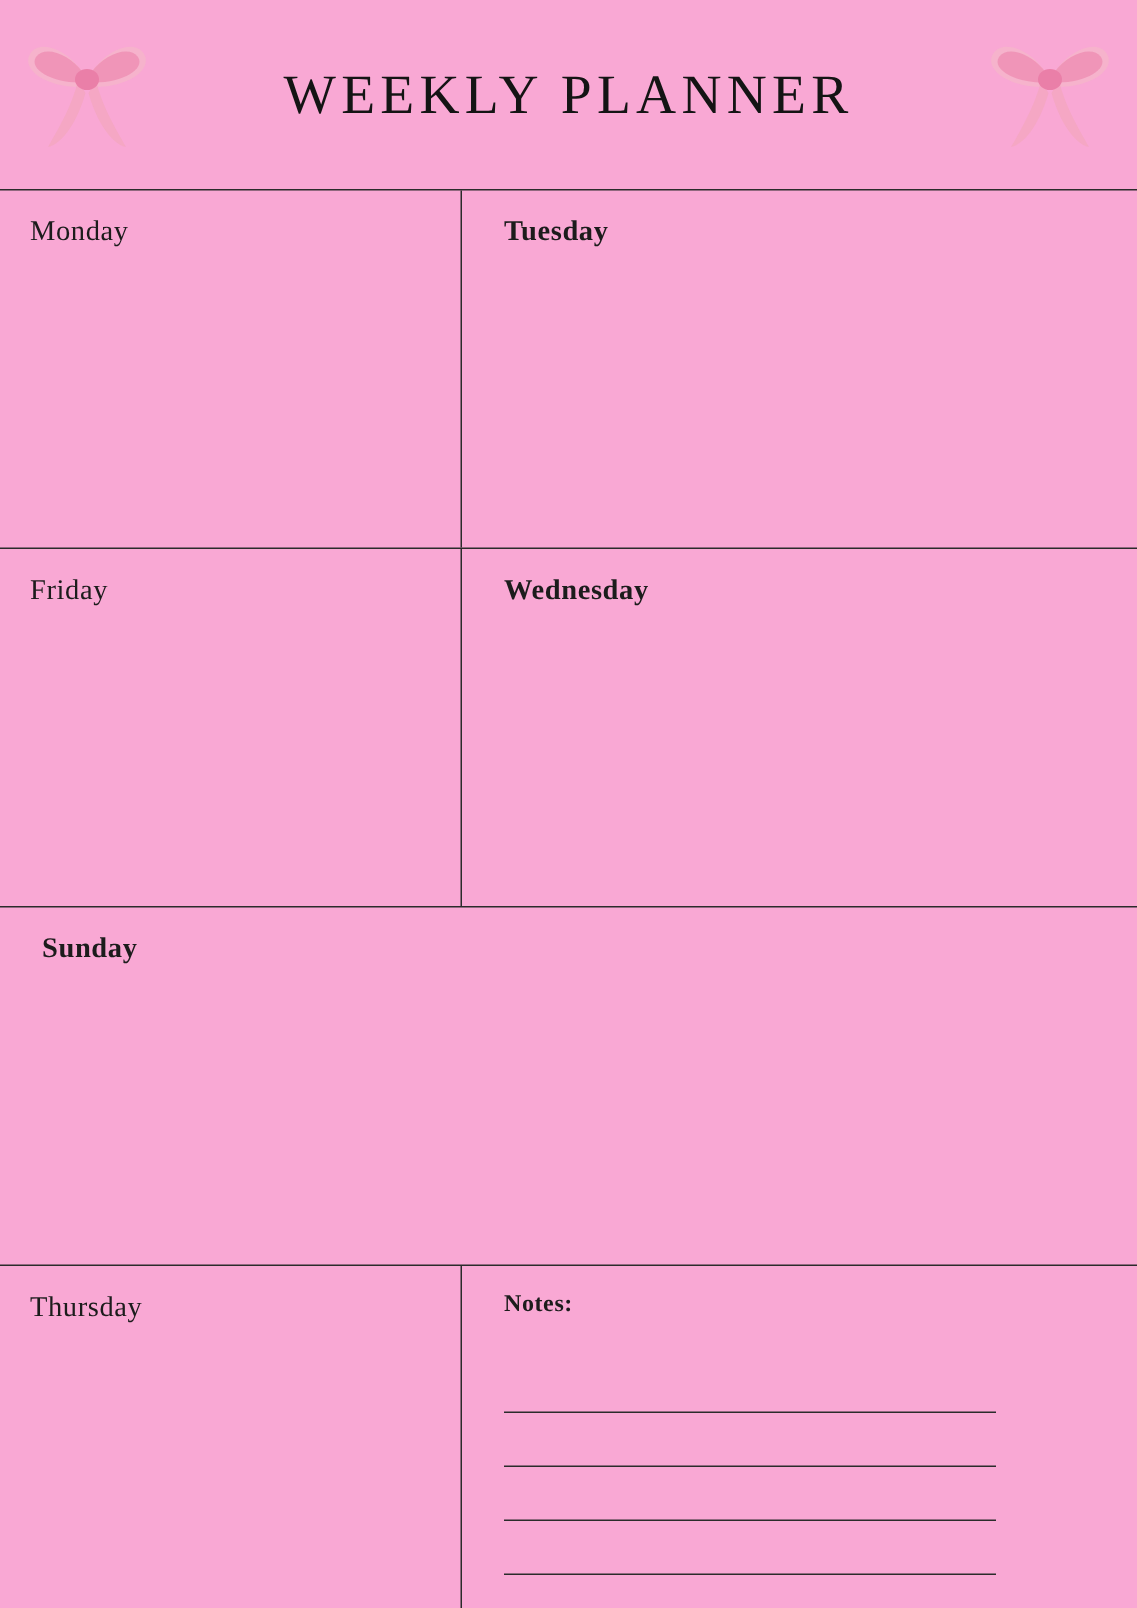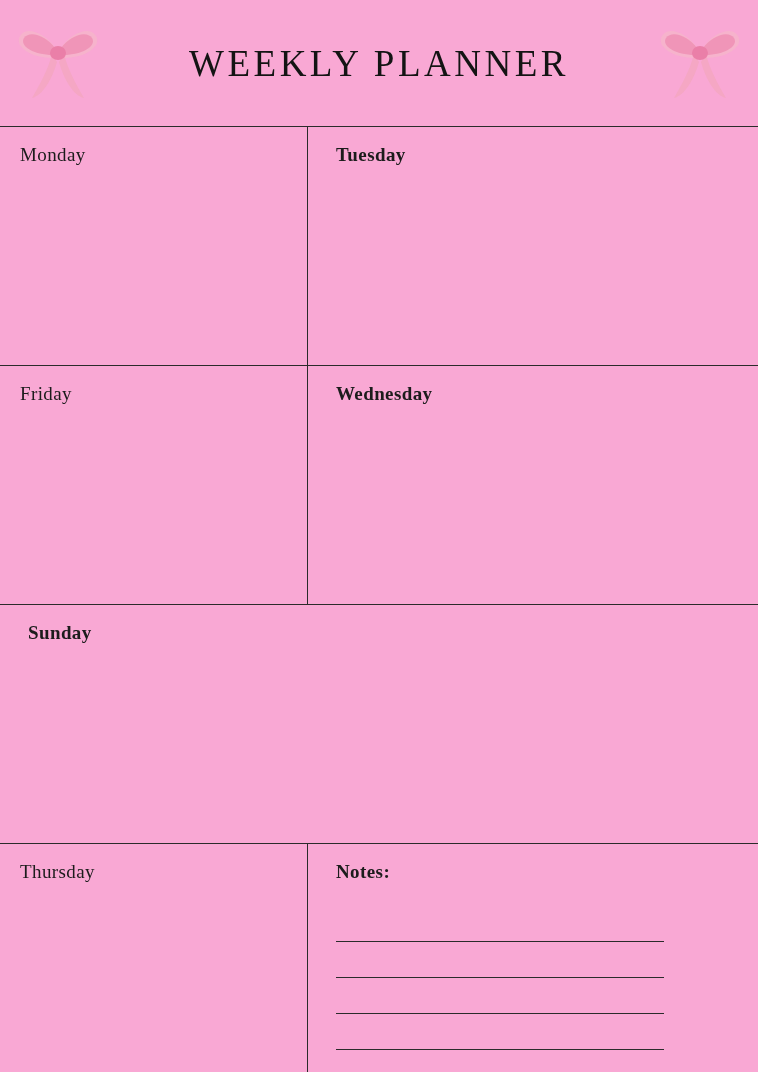--- a/index.html
+++ b/index.html
@@ -83,21 +83,21 @@
     font-family: "Liberation Serif", serif;
     font-size: 19px;
     letter-spacing: 0.4px;
     color: #1c1c1c;
     line-height: 1;
   }
 
   
   .notes-label {
     font-family: "Liberation Serif", serif;
-    font-size: 19px;
+    font-size: 16px;
     letter-spacing: 0.4px;
     color: #1c1c1c;
     line-height: 1;
   }
   .notes-lines {
     position: absolute;
     left: 28px;
     right: 22px;
     top: 62px;
   }

